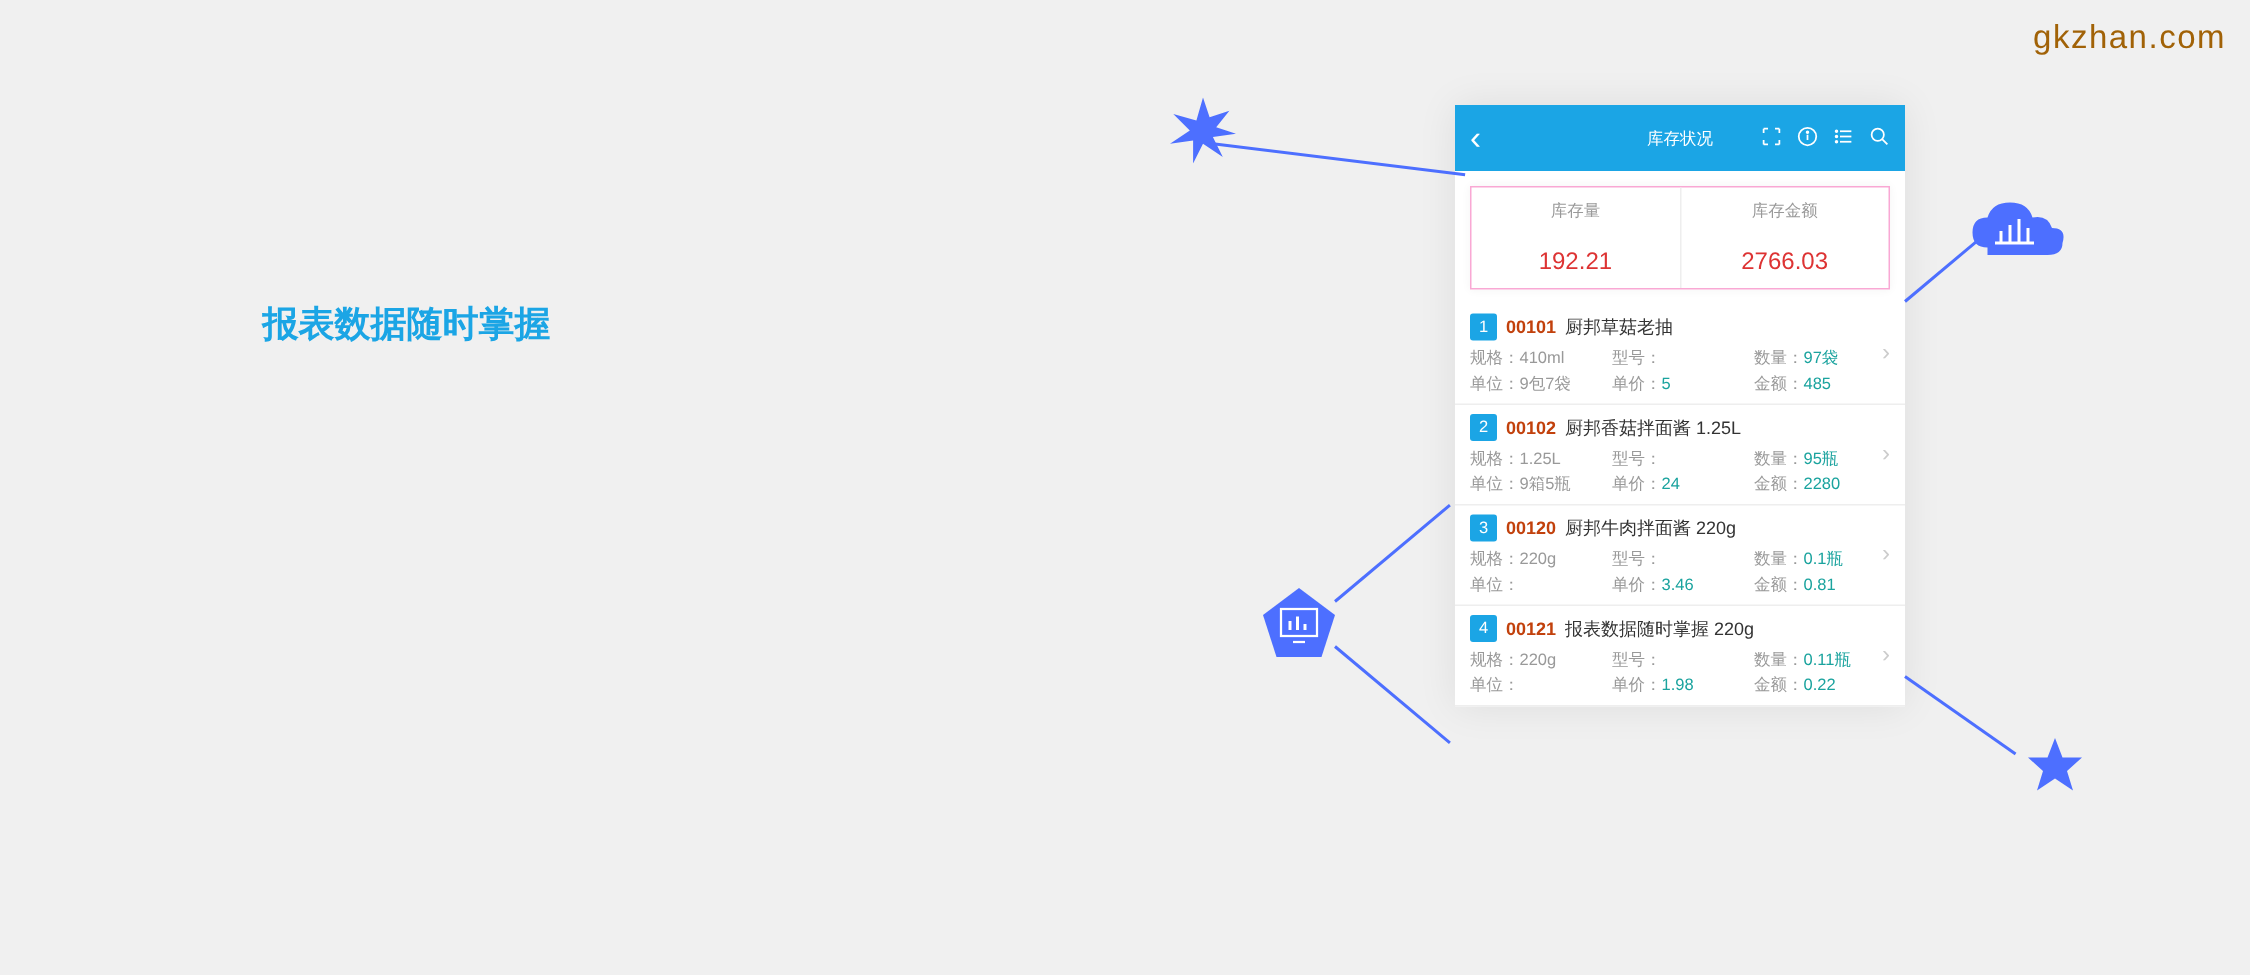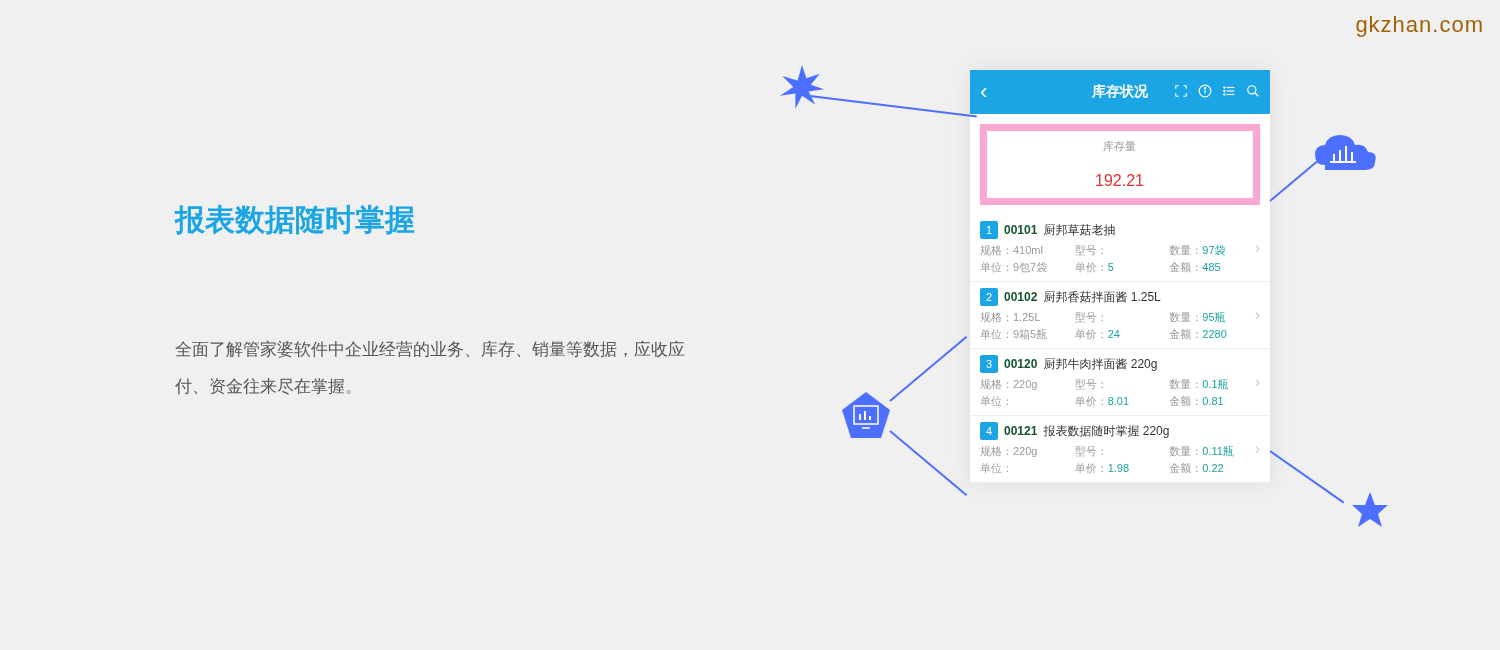--- a/index.html
+++ b/index.html
@@ -21,21 +21,21 @@
     font-family: Arial, sans-serif;
   }
   .left-panel {
     position: absolute;
     left: 175px;
     top: 200px;
     width: 520px;
   }
   .left-title {
     color: #1ba5e5;
-    font-size: 30px;
+    font-size: 24px;
     font-weight: bold;
     margin-bottom: 90px;
   }
   .left-desc {
     color: #555;
     font-size: 17px;
     line-height: 2.2;
   }
   .phone {
     position: absolute;
@@ -54,39 +54,38 @@
     padding: 0 10px;
     color: #fff;
     position: relative;
   }
   .back-chevron {
     font-size: 22px;
     font-weight: 300;
     cursor: pointer;
   }
   .phone-title {
-    font-size: 14px;
+    font-size: 11px;
     position: absolute;
     left: 50%;
     transform: translateX(-50%);
-    font-weight: bold;
   }
   .header-icons {
     display: flex;
     gap: 10px;
     align-items: center;
   }
   .header-icons span {
     font-size: 14px;
     cursor: pointer;
   }
   .summary {
     display: flex;
     margin: 10px;
-    border: 7px solid #f9a8d4;
+    border: 1px solid #f9a8d4;
     box-shadow: 0 0 6px rgba(0,0,0,0.05);
   }
   .summary-cell {
     flex: 1;
     text-align: center;
     padding: 8px 0;
   }
   .summary-cell:first-child {
     border-right: 1px solid #eee;
   }
@@ -108,21 +107,21 @@
     background: #1ba5e5;
     color: #fff;
     width: 18px;
     height: 18px;
     display: flex;
     align-items: center;
     justify-content: center;
     font-size: 11px;
     border-radius: 2px;
   }
-  .item-code { color: #14532d; font-weight: bold; }
+  .item-code { color: #c2410c; font-weight: bold; }
   .item-name { color: #333; font-weight: normal; }
   .item-body {
     display: grid;
     grid-template-columns: 1fr 1fr 1fr;
     column-gap: 4px;
     row-gap: 2px;
     font-size: 11px;
     color: #999;
   }
   .kv { white-space: nowrap; }
@@ -144,21 +143,20 @@
   }
   svg.deco { position: absolute; }
 </style>
 </head>
 <body>
 
 <div class="watermark">gkzhan.com</div>
 
 <div class="left-panel">
   <div class="left-title">报表数据随时掌握</div>
-  <div class="left-desc">全面了解管家婆软件中企业经营的业务、库存、销量等数据，应收应付、资金往来尽在掌握。</div>
 </div>
 
 <div class="phone">
   <div class="phone-header">
     <span class="back-chevron">‹</span>
     <span class="phone-title">库存状况</span>
     <div class="header-icons">
       <span>
         <svg width="14" height="14" viewBox="0 0 24 24" fill="none" stroke="#fff" stroke-width="2">
             <path d="M3 3h5M3 3v5M21 3h-5M21 3v5M3 21h5M3 21v-5M21 21h-5M21 21v-5"></path>
@@ -188,20 +186,24 @@
           </svg>
       </span>
     </div>
   </div>
 
   <div class="summary">
     <div class="summary-cell">
       <div class="summary-label">库存量</div>
       <div class="summary-value">192.21</div>
     </div>
+    <div class="summary-cell">
+      <div class="summary-label">库存金额</div>
+      <div class="summary-value">2766.03</div>
+    </div>
   </div>
 
   <div id="items">
       <div class="item">
     <div class="item-head">
       <span class="badge">1</span>
       <span class="item-code">00101</span>
       <span class="item-name">厨邦草菇老抽</span>
     </div>
     <div class="item-body">
@@ -234,21 +236,21 @@
     <div class="item-head">
       <span class="badge">3</span>
       <span class="item-code">00120</span>
       <span class="item-name">厨邦牛肉拌面酱 220g</span>
     </div>
     <div class="item-body">
       <span class="kv">规格：<span>220g</span></span>
       <span class="kv">型号：<span></span></span>
       <span class="kv">数量：<span class="val">0.1瓶</span></span>
       <span class="kv">单位：<span></span></span>
-      <span class="kv">单价：<span class="val">8.01</span></span>
+      <span class="kv">单价：<span class="val">3.46</span></span>
       <span class="kv">金额：<span class="val">0.81</span></span>
     </div>
     <span class="chevron">›</span>
       </div>
       <div class="item">
     <div class="item-head">
       <span class="badge">4</span>
       <span class="item-code">00121</span>
       <span class="item-name">报表数据随时掌握 220g</span>
     </div>

